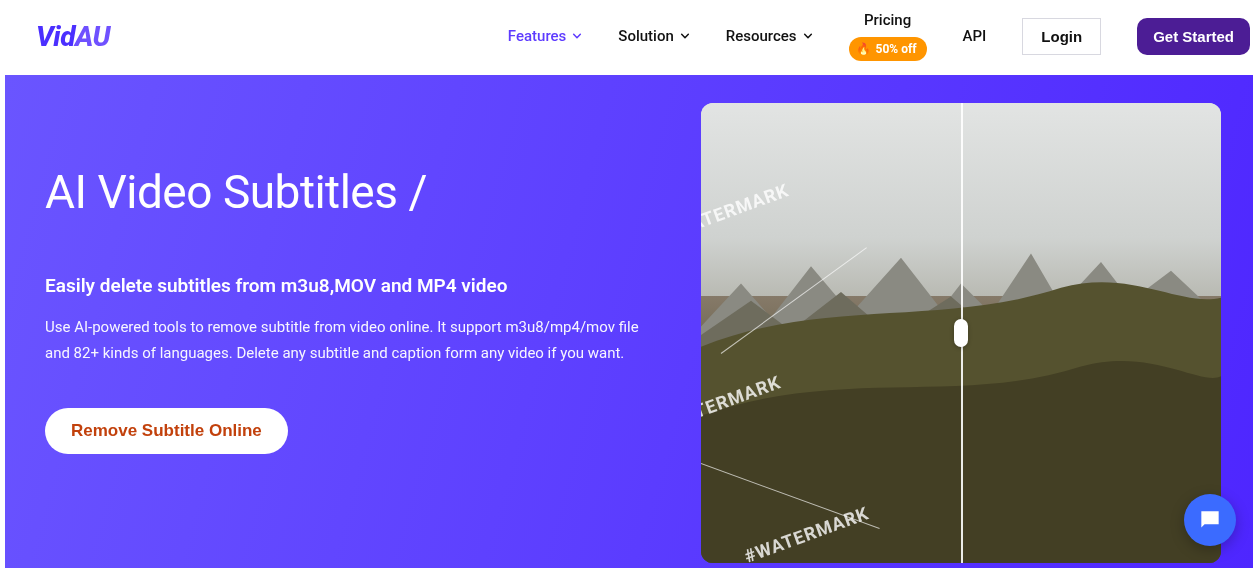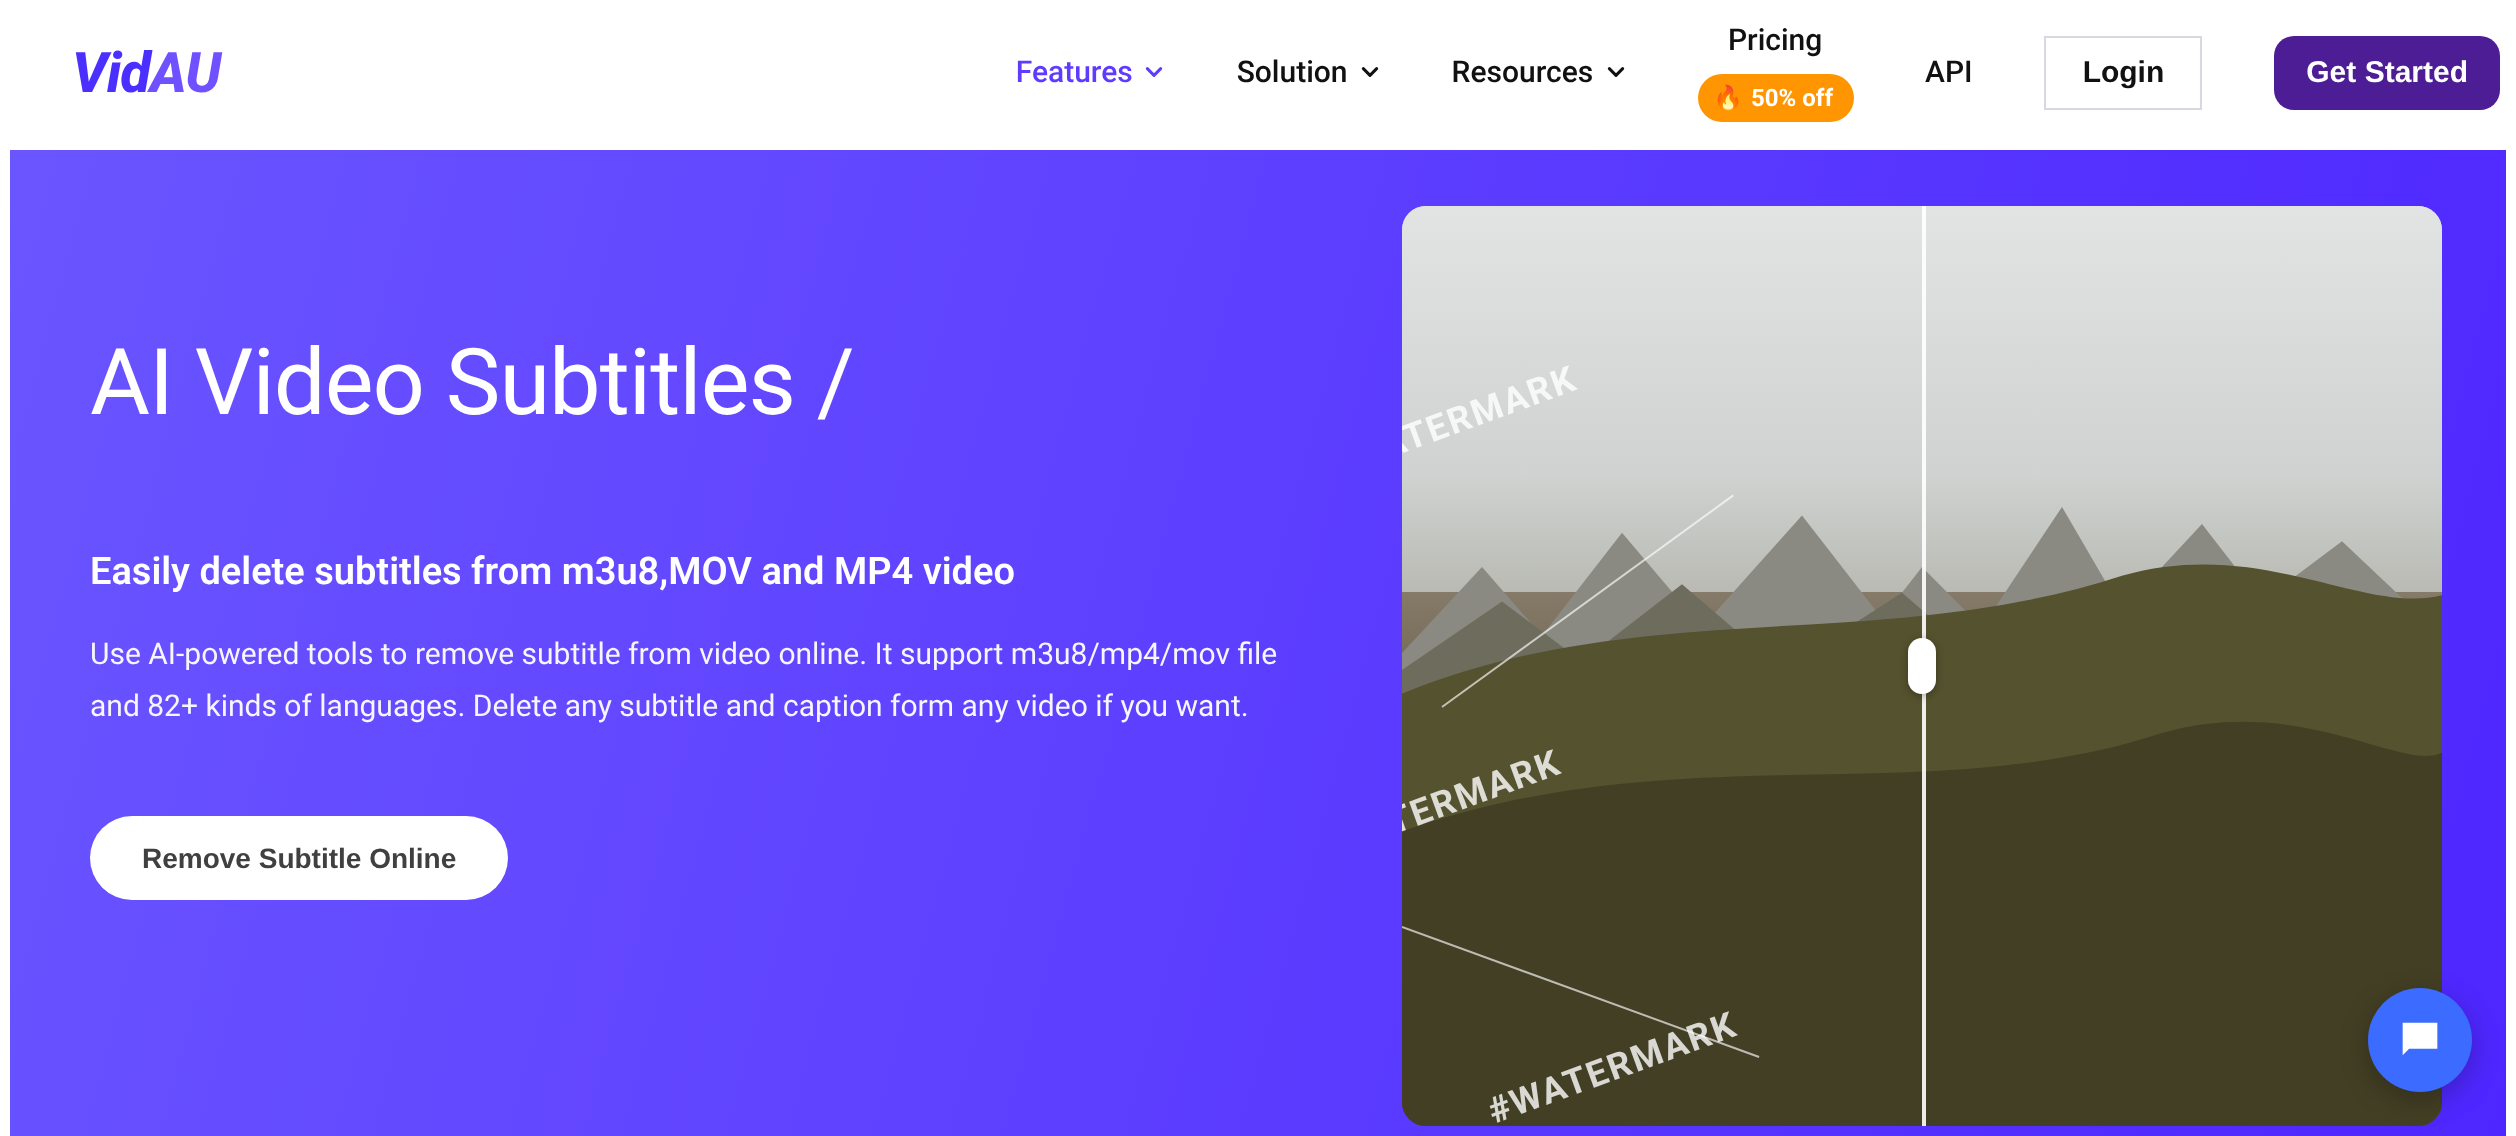--- a/index.html
+++ b/index.html
@@ -26,21 +26,21 @@
 .flame { font-size: 12px; }
 .login { border: 1px solid #d8d8e0; background: #fff; color: #111; font-size: 15px; font-weight: 600; padding: 9px 18px; border-radius: 0; cursor: pointer; }
 .cta { background: #4c1d95; color: #fff; font-size: 15px; font-weight: 700; padding: 10px 16px; border-radius: 10px; border: none; cursor: pointer; }
 
 
 .hero { position: absolute; top: 75px; left: 5px; width: 1248px; height: 493px; background: linear-gradient(105deg, #6a55ff 0%, #5b3cff 55%, #4e26ff 100%); color: #fff; overflow: hidden; }
 .hero-copy { position: absolute; left: 40px; top: 90px; width: 640px; }
 .hero-title { font-size: 46px; line-height: 1.2; font-weight: 400; letter-spacing: -0.5px; }
 .hero-sub { margin-top: 54px; font-size: 19px; font-weight: 600; }
 .hero-body { margin-top: 18px; font-size: 15px; line-height: 1.7; font-weight: 400; max-width: 600px; color: rgba(255,255,255,0.95); }
-.hero-cta { margin-top: 42px; background: #fff; color: #404040; font-weight: 700; font-size: 14px; padding: 13px 26px; border-radius: 999px; border: none; cursor: pointer; }
+.hero-cta { margin-top: 42px; background: #fff; color: #c2410c; font-weight: 700; font-size: 17px; padding: 13px 26px; border-radius: 999px; border: none; cursor: pointer; }
 
 
 .panel { position: absolute; right: 32px; top: 28px; width: 520px; height: 460px; border-radius: 12px; overflow: hidden; background: linear-gradient(180deg, #d8dbdc 0%, #c4c7c6 22%, #8e8071 38%, #5d5a3f 62%, #4a4930 85%, #3f3e29 100%); }
 .sky { position: absolute; top: 0; left: 0; width: 100%; height: 42%; background: linear-gradient(180deg, #e2e4e3 0%, #cfd2d0 70%, #b9bab3 100%); }
 .peaks { position: absolute; top: 28%; left: 0; width: 100%; height: 28%; }
 .peaks svg { width: 100%; height: 100%; display: block; }
 .hill { position: absolute; bottom: 0; left: 0; width: 100%; height: 62%; }
 .hill svg { width: 100%; height: 100%; display: block; }
 .divider { position: absolute; top: 0; left: 50%; width: 2px; height: 100%; background: rgba(255,255,255,0.9); }
 .handle { position: absolute; top: 50%; left: 50%; transform: translate(-50%, -50%); width: 14px; height: 28px; background: #fff; border-radius: 7px; box-shadow: 0 1px 4px rgba(0,0,0,0.3); }

